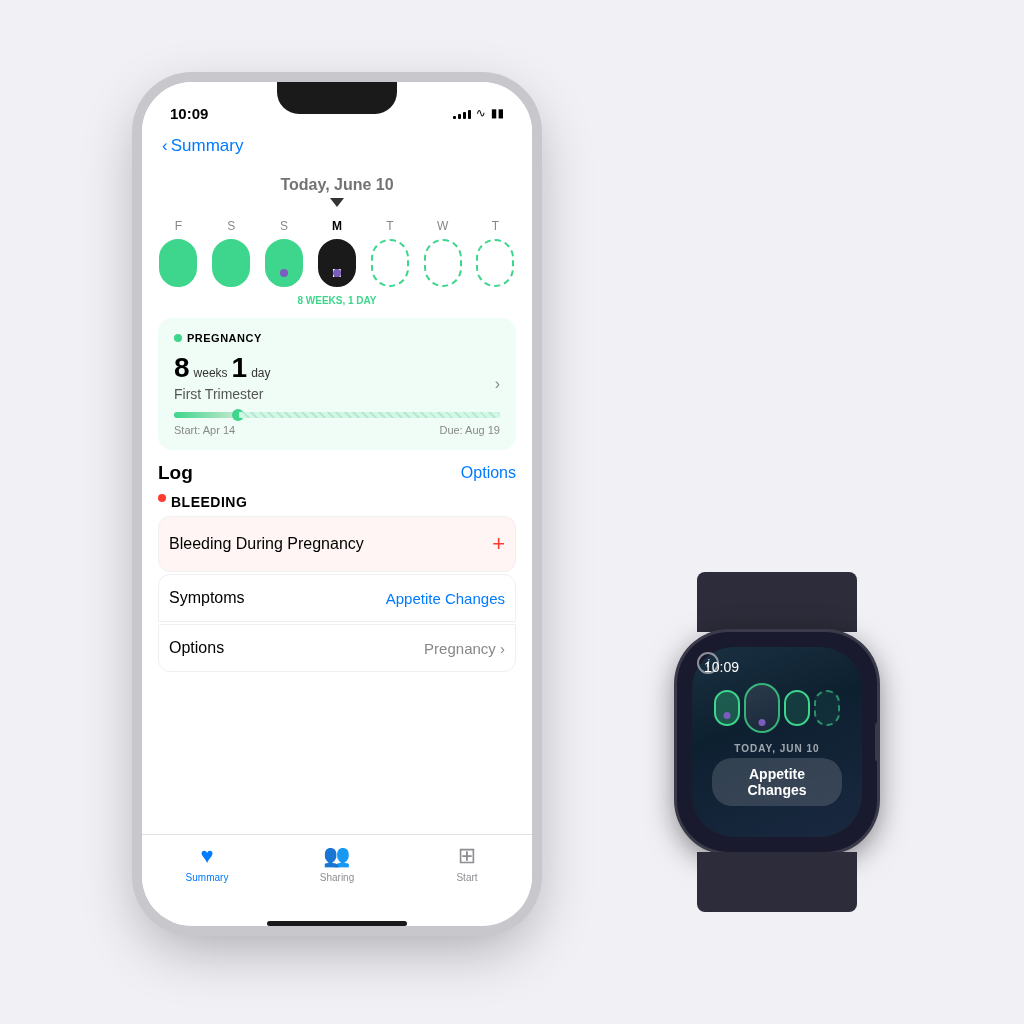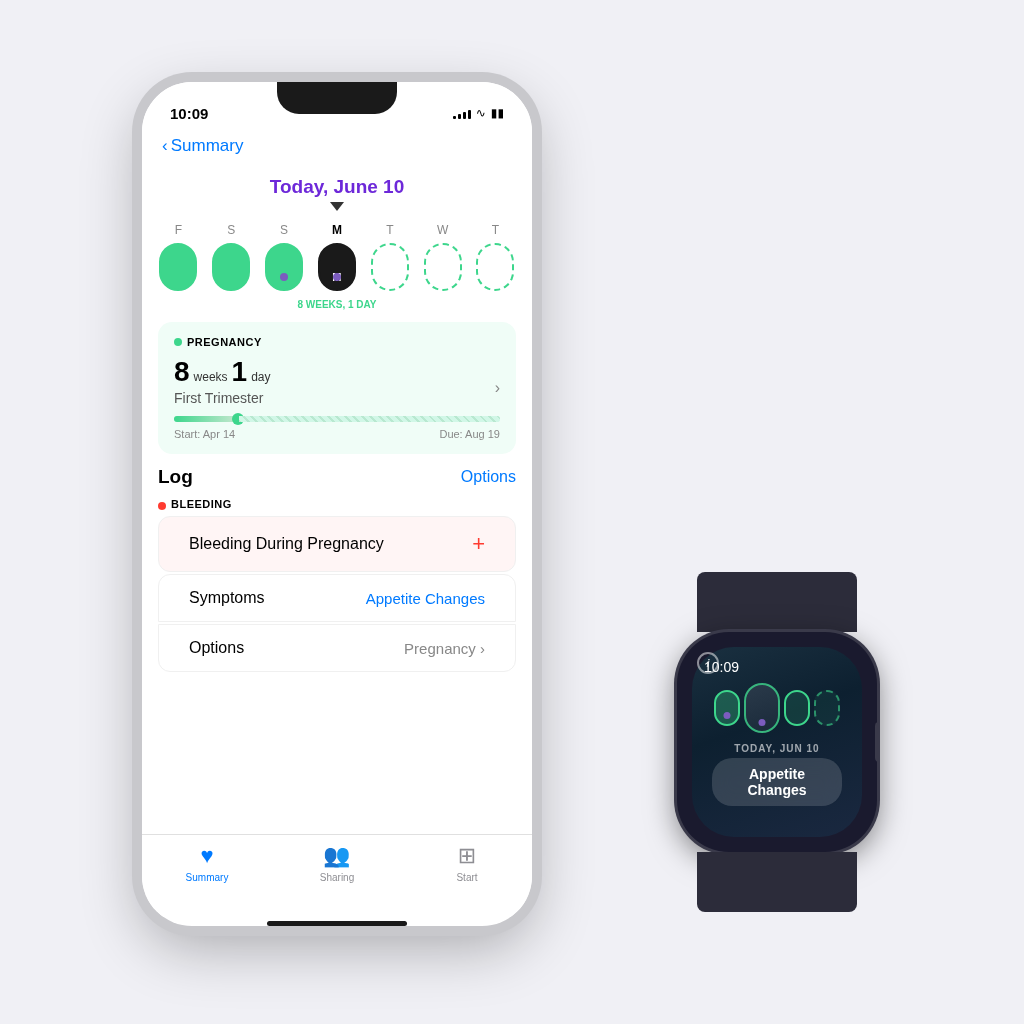--- a/index.html
+++ b/index.html
@@ -117,23 +117,23 @@
       color: #000;
       margin-left: -60px;
     }
 
     .date-header {
       text-align: center;
       padding: 12px 0 8px;
     }
 
     .date-header h2 {
-      font-size: 19px;
+      font-size: 16px;
       font-weight: 700;
-      color: #6d28d9;
+      color: #737373;
     }
 
     .calendar-indicator {
       width: 0;
       height: 0;
       border-left: 7px solid transparent;
       border-right: 7px solid transparent;
       border-top: 9px solid #333;
       margin: 4px auto;
     }
@@ -354,21 +354,21 @@
     }
 
     .options-btn {
       color: #007AFF;
       font-size: 16px;
     }
 
     .log-row {
       background: #fff;
       border-radius: 12px;
-      padding: 14px 30px;
+      padding: 14px 10px;
       margin-bottom: 2px;
       display: flex;
       align-items: center;
       justify-content: space-between;
       border: 1px solid #f0f0f0;
     }
 
     .log-row-label {
       font-size: 16px;
       color: #000;
@@ -383,26 +383,26 @@
       color: #888;
     }
 
     .plus-btn {
       color: #ff3b30;
       font-size: 22px;
       font-weight: 300;
     }
 
     .sub-section-label {
-      font-size: 11px;
+      font-size: 14px;
       font-weight: 700;
       letter-spacing: 0.5px;
       margin: 10px 0 6px;
       display: flex;
-      align-items: flex-end;
+      align-items: flex-start;
       gap: 5px;
     }
 
     
     .tab-bar {
       height: 83px;
       background: rgba(255,255,255,0.95);
       border-top: 0.5px solid #e0e0e0;
       display: flex;
       align-items: flex-start;

